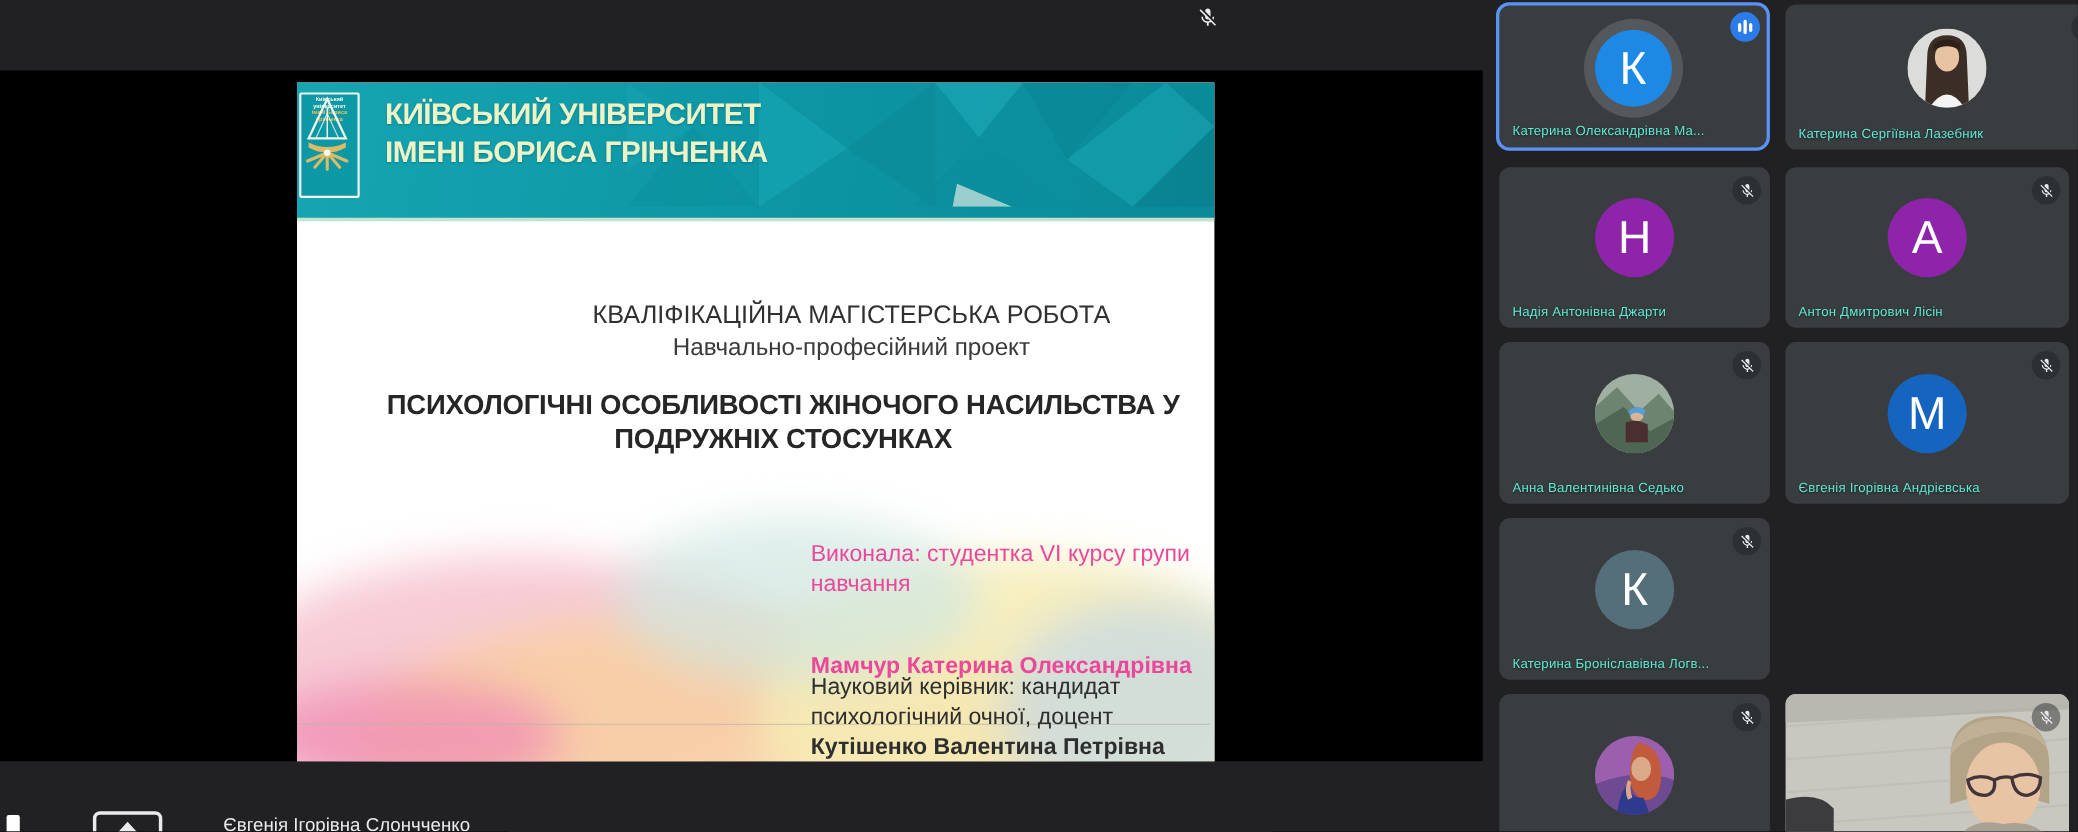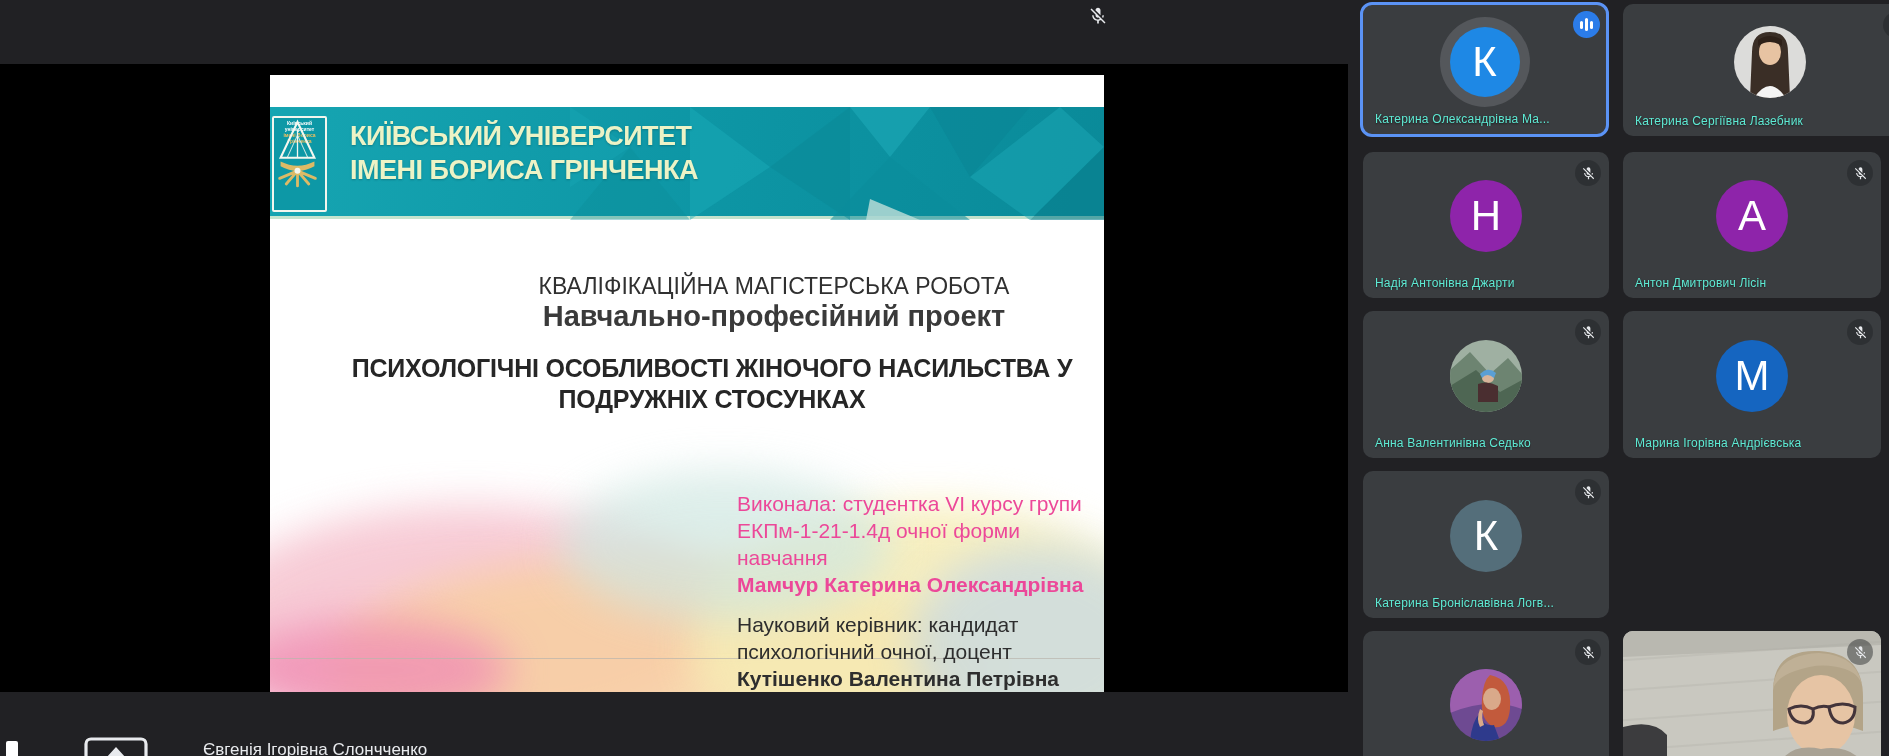--- a/index.html
+++ b/index.html
@@ -4,23 +4,23 @@
 <style>
   html,body{margin:0;padding:0;background:#141518;}
   *{box-sizing:border-box;}
   .app{position:relative;width:1889px;height:756px;overflow:hidden;background:#212124;
        font-family:"Liberation Sans","DejaVu Sans",sans-serif;}
 
   
   .stage{position:absolute;left:0;top:64px;width:1348px;height:628px;background:#000;}
   .slide{position:absolute;left:270px;top:11px;width:834px;height:617px;background:#fff;overflow:hidden;}
 
-  .banner{position:absolute;left:0;top:0;width:834px;height:112px;
+  .banner{position:absolute;left:0;top:0;width:834px;height:126px;
           background:linear-gradient(100deg,#16a5b2 0%,#0d95a4 55%,#0a8a99 100%);
-          border-bottom:3px solid rgba(228,240,212,.85);margin-top:32px;}
+          border-bottom:3px solid rgba(228,240,212,.85);}
   .banner svg{position:absolute;left:0;top:0;}
   .banner-title{position:absolute;left:80px;top:12px;color:#ecf3c6;font-weight:700;
                 font-size:27px;line-height:34px;letter-spacing:-.5px;white-space:nowrap;
                 text-shadow:0 1px 2px rgba(0,60,70,.35);}
   .logo-plate{position:absolute;left:2px;top:9px;width:55px;height:96px;background:#0d98a6;
               border:2px solid #f2f6ee;border-radius:2px;padding:2px 2px 0 2px;overflow:hidden;}
   .logo-text{font-size:5px;line-height:6px;color:#fff;font-weight:700;text-align:center;}
   .logo-text .ln2{color:#f0c060;}
 
   
@@ -28,25 +28,25 @@
   .w-pink  {left:-60px;top:430px;width:520px;height:230px;background:#f6c3cf;opacity:.85;}
   .w-orange{left:60px; top:480px;width:640px;height:230px;background:#f8cf9d;opacity:.8;}
   .w-yellow{left:420px;top:430px;width:480px;height:280px;background:#f6ecb4;opacity:.85;}
   .w-teal  {left:290px;top:395px;width:330px;height:150px;background:#cfe7e1;opacity:.7;}
   .w-magenta{left:-40px;top:545px;width:280px;height:100px;background:#f08fb4;opacity:.8;}
   .w-blue  {left:640px;top:470px;width:260px;height:200px;background:#bcd4ec;opacity:.6;}
   .slide-line{position:absolute;left:0;top:583px;width:830px;height:1px;background:#b9b5ad;opacity:.7;}
 
   .sub-block{position:absolute;left:180px;top:196px;width:648px;text-align:center;color:#3a3a3a;}
   .sub1{font-size:23px;font-weight:500;line-height:30px;color:#303030;}
-  .sub2{font-size:29px;font-weight:700;line-height:30px;color:#3a3a3a;}
+  .sub2{font-size:22px;font-weight:400;line-height:30px;color:#3a3a3a;}
   .title-block{position:absolute;left:62px;top:278px;width:760px;text-align:center;
                font-size:25px;font-weight:700;line-height:31px;color:#262626;letter-spacing:-.2px;}
   .who-block{position:absolute;left:467px;top:415px;width:355px;font-size:21px;line-height:27px;color:#ec4899;}
-  .who-block .b{font-weight:700;}
+  .who-block .b{font-weight:700;margin-top:48px;}
   .sup-block{position:absolute;left:467px;top:536px;width:355px;font-size:21px;line-height:27px;color:#2e2e2e;}
 
   
   .micoff{display:block;}
   .main-mic{position:absolute;left:1088px;top:6px;width:20px;height:20px;}
   .mic-chip{position:absolute;right:8px;top:8px;width:26px;height:26px;border-radius:50%;
             background:rgba(32,33,36,.45);display:flex;align-items:center;justify-content:center;}
   .speak-chip{position:absolute;right:6px;top:6px;width:27px;height:27px;border-radius:50%;
               background:#2b7ce9;display:flex;align-items:center;justify-content:center;gap:2px;}
   .speak-chip i{display:block;width:3px;border-radius:2px;background:#fff;}
@@ -125,21 +125,20 @@
       <div class="sub-block">
         <div class="sub1">КВАЛІФІКАЦІЙНА МАГІСТЕРСЬКА РОБОТА</div>
         <div class="sub2">Навчально-професійний проект</div>
       </div>
       <div class="title-block">
         <div>ПСИХОЛОГІЧНІ ОСОБЛИВОСТІ ЖІНОЧОГО НАСИЛЬСТВА У</div>
         <div>ПОДРУЖНІХ СТОСУНКАХ</div>
       </div>
       <div class="who-block">
         <div>Виконала: студентка VI курсу групи</div>
-        <div>ЕКПм-1-21-1.4д очної форми</div>
         <div>навчання</div>
         <div class="b">Мамчур Катерина Олександрівна</div>
       </div>
       <div class="sup-block">
         <div>Науковий керівник: кандидат</div>
         <div>психологічний очної, доцент</div>
         <div class="b" style="font-weight:700">Кутішенко Валентина Петрівна</div>
       </div>
     </div>
   </div>
@@ -215,21 +214,21 @@
     <span class="plabel">Анна Валентинівна Седько</span>
   </div>
 
   <div class="tile" style="left:1623px;top:311px;width:258px;height:147px;">
     <div class="avatar" style="background:#1565c0;">М</div>
     <span class="mic-chip">
       <svg width="15" height="15" viewBox="0 0 24 24">
           <path fill="#e8eaed" d="M19 11h-1.7c0 .74-.16 1.43-.43 2.05l1.23 1.23c.56-.98.9-2.09.9-3.28zm-4.02.17c0-.06.02-.11.02-.17V5c0-1.66-1.34-3-3-3S9 3.34 9 5v.18l5.98 5.99zM4.27 3L3 4.27l6.01 6.01V11c0 1.66 1.33 3 2.99 3 .22 0 .44-.03.65-.08l1.66 1.66c-.71.33-1.5.52-2.31.52-2.76 0-5.3-2.1-5.3-5.1H5c0 3.41 2.72 6.23 6 6.72V21h2v-3.28c.91-.13 1.77-.45 2.54-.9L19.73 21 21 19.73 4.27 3z"></path>
         </svg>
     </span>
-    <span class="plabel">Марина Ігорівна Андрієвська</span>
+    <span class="plabel">Євгенія Ігорівна Андрієвська</span>
   </div>
 
   <div class="tile" style="left:1363px;top:471px;width:246px;height:147px;">
     <div class="avatar" style="background:#546e7a;">К</div>
     <span class="mic-chip">
       <svg width="15" height="15" viewBox="0 0 24 24">
           <path fill="#e8eaed" d="M19 11h-1.7c0 .74-.16 1.43-.43 2.05l1.23 1.23c.56-.98.9-2.09.9-3.28zm-4.02.17c0-.06.02-.11.02-.17V5c0-1.66-1.34-3-3-3S9 3.34 9 5v.18l5.98 5.99zM4.27 3L3 4.27l6.01 6.01V11c0 1.66 1.33 3 2.99 3 .22 0 .44-.03.65-.08l1.66 1.66c-.71.33-1.5.52-2.31.52-2.76 0-5.3-2.1-5.3-5.1H5c0 3.41 2.72 6.23 6 6.72V21h2v-3.28c.91-.13 1.77-.45 2.54-.9L19.73 21 21 19.73 4.27 3z"></path>
         </svg>
     </span>
     <span class="plabel">Катерина Броніславівна Логв...</span>

